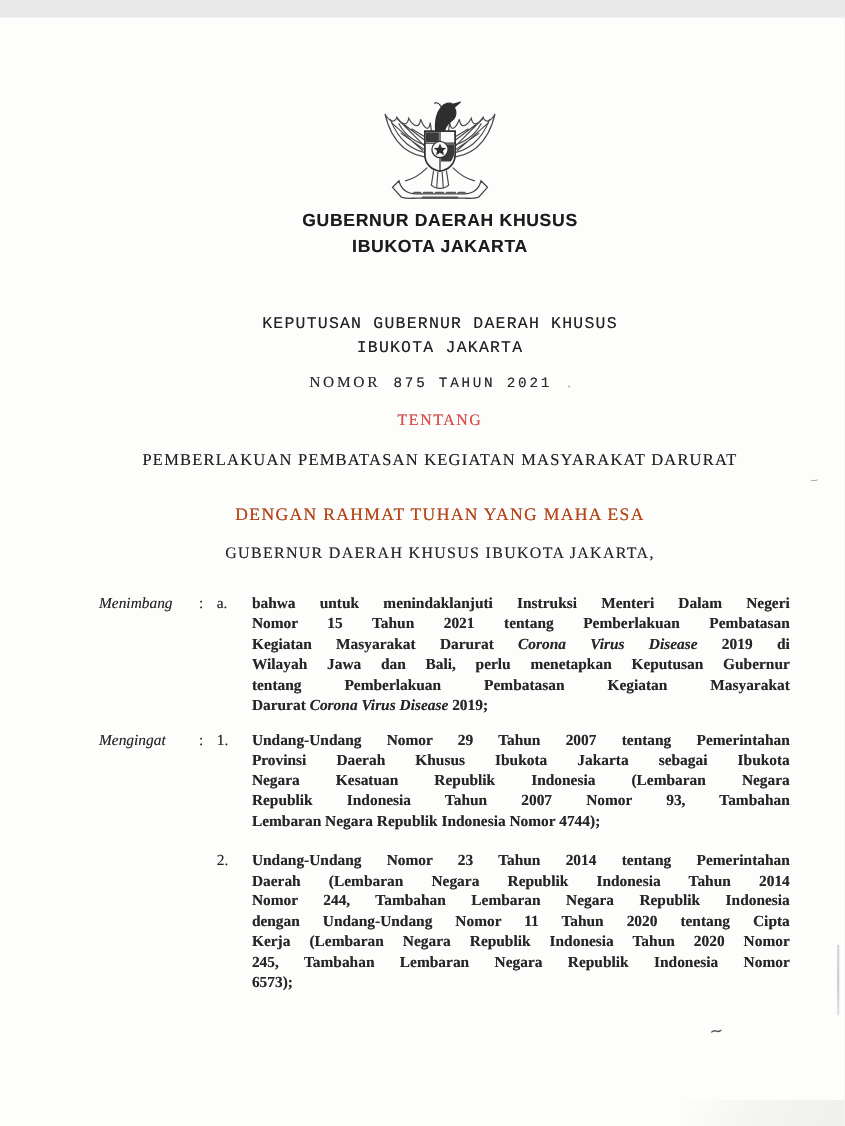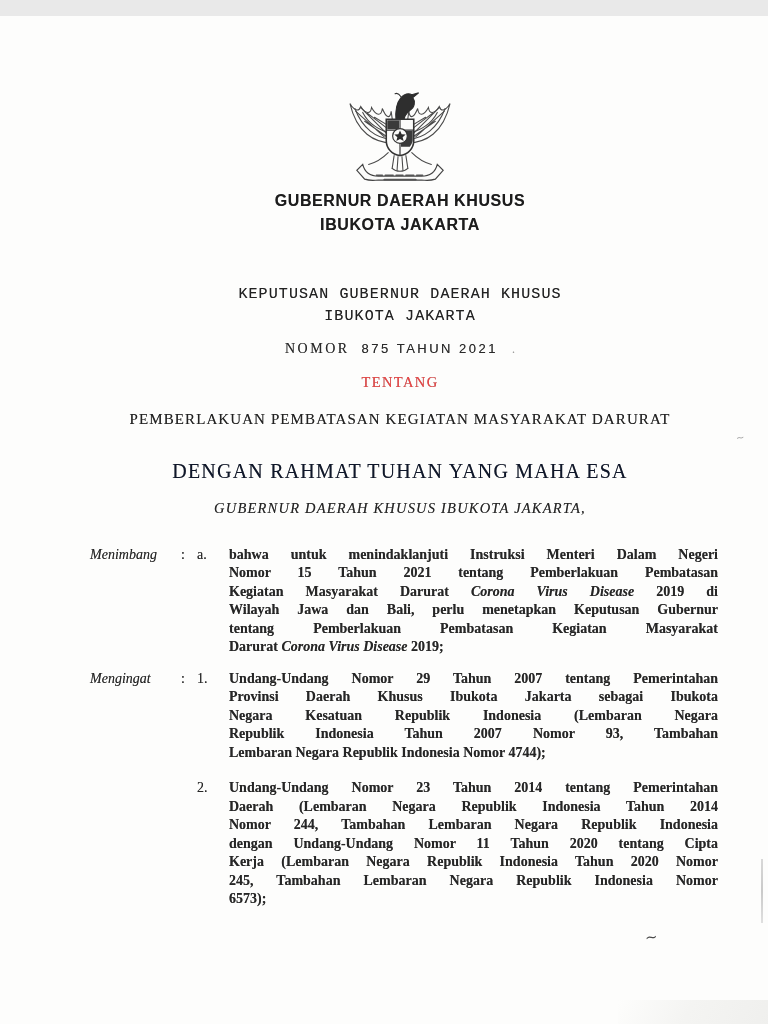--- a/index.html
+++ b/index.html
@@ -13,28 +13,28 @@
   .soft { text-shadow:0 0 .6px rgba(45,45,45,.55); }
 
   
   .emblem-wrap { margin-top:66px; height:104px; display:flex; justify-content:center; }
   .letterhead-name { margin-top:6px; font-family:"Liberation Sans", sans-serif;
     font-weight:700; font-size:16px; line-height:18px; letter-spacing:.6px; color:#1c1c1c; }
 
   
   .decree-title { margin-top:50px; font-size:15px; line-height:21.5px; letter-spacing:1.1px; color:#222;font-family:Liberation Mono, monospace; }
   .nomor-line { margin-top:14px; font-size:14px; letter-spacing:2.5px; color:#2a2a2a; }
-  .nomor-line .val { font-family:Liberation Sans, sans-serif; font-size:13px; letter-spacing:2.5px; }
+  .nomor-line .val { font-family:Liberation Mono, monospace; font-size:13px; letter-spacing:2.5px; }
   .nomor-line .stray { opacity:.45; letter-spacing:0; padding-left:14px; font-size:12px; }
   .tentang { margin-top:17px; font-size:14.5px; letter-spacing:1.4px; color:#ef4444; }
   .subject1 { margin-top:19px; font-size:15px; line-height:19.5px; letter-spacing:1.1px; color:#222; }
   .subject2 { font-size:15px; line-height:19.5px; letter-spacing:1px; color:#222; }
   .subject2 .it { font-style:italic; }
-  .invocation { margin-top:30px; font-size:20px; letter-spacing:1.2px; color:#0f172a; }
-  .authority { margin-top:17px; font-size:14.5px; letter-spacing:1.2px; color:#262626;font-style:italic; }
+  .invocation { margin-top:30px; font-size:16px; letter-spacing:1.2px; color:#c2410c; }
+  .authority { margin-top:17px; font-size:14.5px; letter-spacing:1.2px; color:#262626; }
 
   
   .clauses { margin-top:29px; }
   .clause { display:flex; align-items:flex-start; padding-left:90px; padding-right:50px;
     font-size:14px; line-height:18.5px; }
   .clause + .clause { margin-top:13px; }
   .c-label { width:91px; flex:none;font-style:italic; }
   .c-colon { width:16px; flex:none; }
   .c-items { flex:1; min-width:0; }
   .item { display:flex; align-items:flex-start; }

